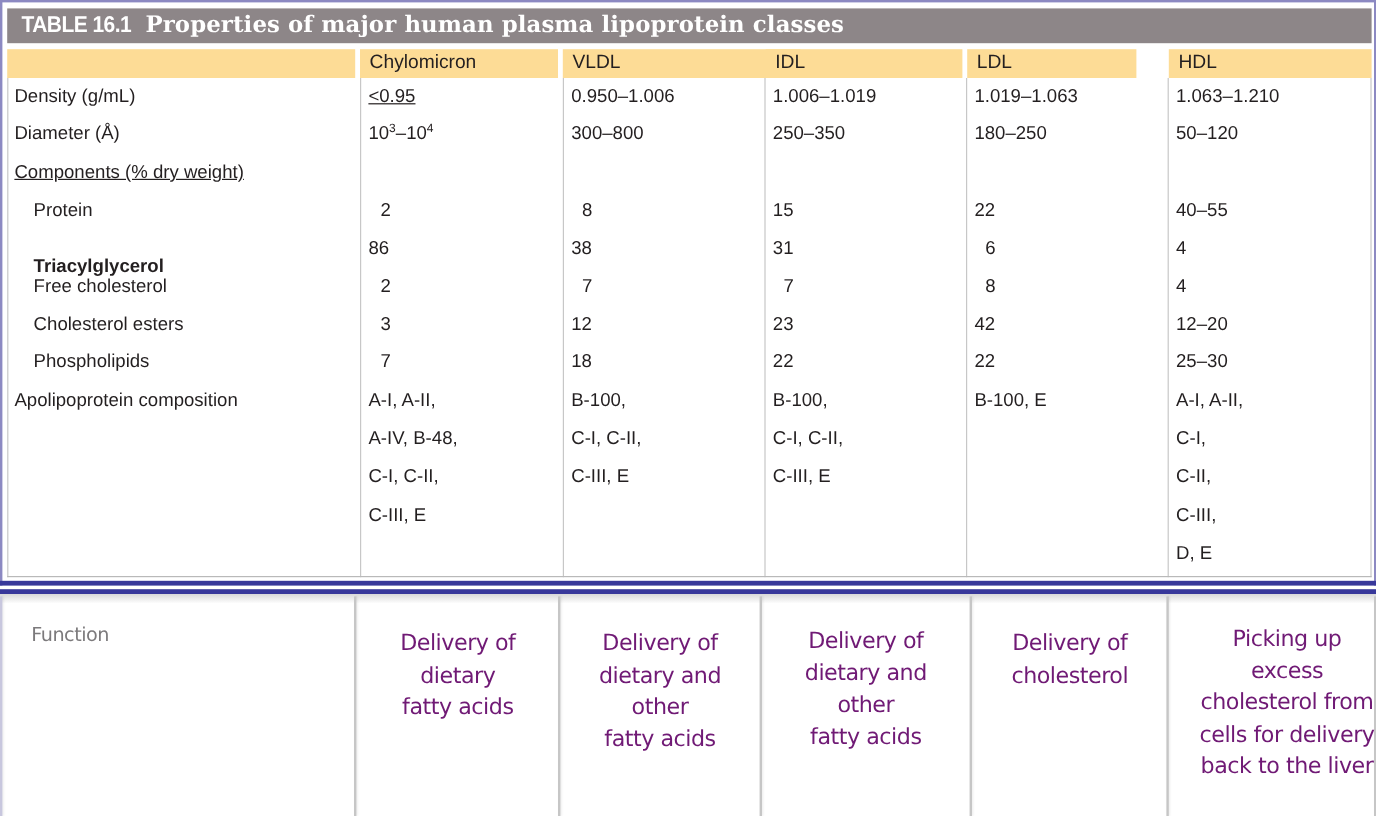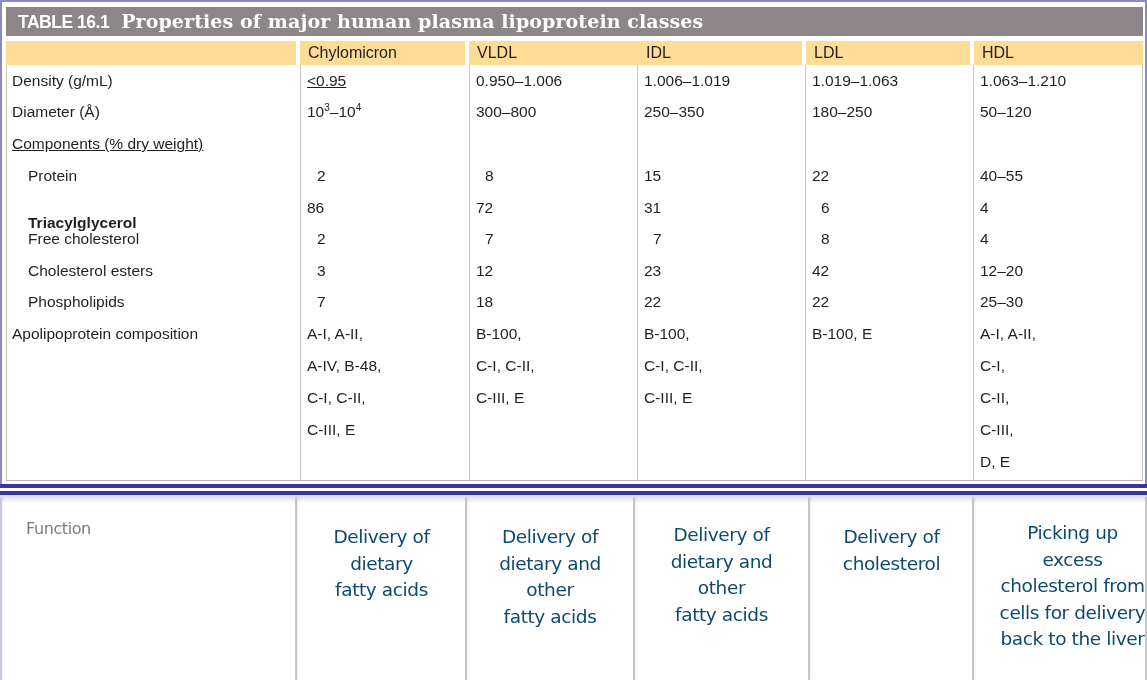--- a/index.html
+++ b/index.html
@@ -26,21 +26,21 @@
     .cell { position: absolute; font-size: 15.5px; color: #231f20; white-space: nowrap; line-height: 18px; }
     .cell sup { font-size: 10px; vertical-align: 6px; line-height: 0; }
 
     .sep1 { position: absolute; left: 0; top: 484px; width: 1147px; height: 4px; background: #38389a; }
     .sep2 { position: absolute; left: 0; top: 491px; width: 1147px; height: 4px; background: #38389a; }
     .shadow { position: absolute; left: 0; top: 495px; width: 1147px; height: 8px;
       background: linear-gradient(#d8d8d8, rgba(255,255,255,0)); }
 
     .fn-line { position: absolute; top: 497px; height: 183px; width: 2px; background: #c6c6c6;
       box-shadow: 1px 0 2px rgba(0,0,0,0.08); }
-    .fn-text { position: absolute; font-family: "DejaVu Sans", sans-serif; font-size: 18.5px; color: #0c4a6e;
+    .fn-text { position: absolute; font-family: "DejaVu Sans", sans-serif; font-size: 18.5px; color: #701a75;
       text-align: center; line-height: 26.5px; white-space: pre-line; letter-spacing: -0.4px; }
     .fn-label { position: absolute; left: 26px; top: 519px; font-family: "DejaVu Sans", sans-serif; font-size: 16px;
       color: #7c7a7c; letter-spacing: -0.4px; }
   </style>
 </head>
 <body>
 
 <div class="frame">
   <div class="title-bar">
     <div class="title-text"><span class="title-num">TABLE 16.1</span><span>Properties of major human plasma lipoprotein classes</span></div>
@@ -49,21 +49,21 @@
   <div class="hdr" style="left:4px;width:290px;"></div>
   <div class="hdr" style="left:298px;width:165px;">
       <span>Chylomicron</span>
     </div>
   <div class="hdr" style="left:467px;width:198px;">
       <span>VLDL</span>
     </div>
   <div class="hdr" style="left:636px;width:164px;">
       <span>IDL</span>
     </div>
-  <div class="hdr" style="left:804px;width:164px;">
+  <div class="hdr" style="left:804px;width:141px;">
       <span>LDL</span>
     </div>
   <div class="hdr" style="left:972px;width:169px;">
       <span>HDL</span>
     </div>
 
   <div class="table-left"></div>
   <div class="col-line" style="left:298px;"></div>
   <div class="col-line" style="left:467px;"></div>
   <div class="col-line" style="left:635px;"></div>
@@ -95,21 +95,21 @@
 <div class="cell" style="left:812px;top:103px;">180–250</div>
 <div class="cell" style="left:980px;top:103px;">50–120</div>
 
 <div class="cell" style="left:317px;top:167px;">2</div>
 <div class="cell" style="left:485px;top:167px;">8</div>
 <div class="cell" style="left:644px;top:167px;">15</div>
 <div class="cell" style="left:812px;top:167px;">22</div>
 <div class="cell" style="left:980px;top:167px;">40–55</div>
 
 <div class="cell" style="left:307px;top:199px;">86</div>
-<div class="cell" style="left:476px;top:199px;">72</div>
+<div class="cell" style="left:476px;top:199px;">38</div>
 <div class="cell" style="left:644px;top:199px;">31</div>
 <div class="cell" style="left:821px;top:199px;">6</div>
 <div class="cell" style="left:980px;top:199px;">4</div>
 
 <div class="cell" style="left:317px;top:230px;">2</div>
 <div class="cell" style="left:485px;top:230px;">7</div>
 <div class="cell" style="left:653px;top:230px;">7</div>
 <div class="cell" style="left:821px;top:230px;">8</div>
 <div class="cell" style="left:980px;top:230px;">4</div>
 

